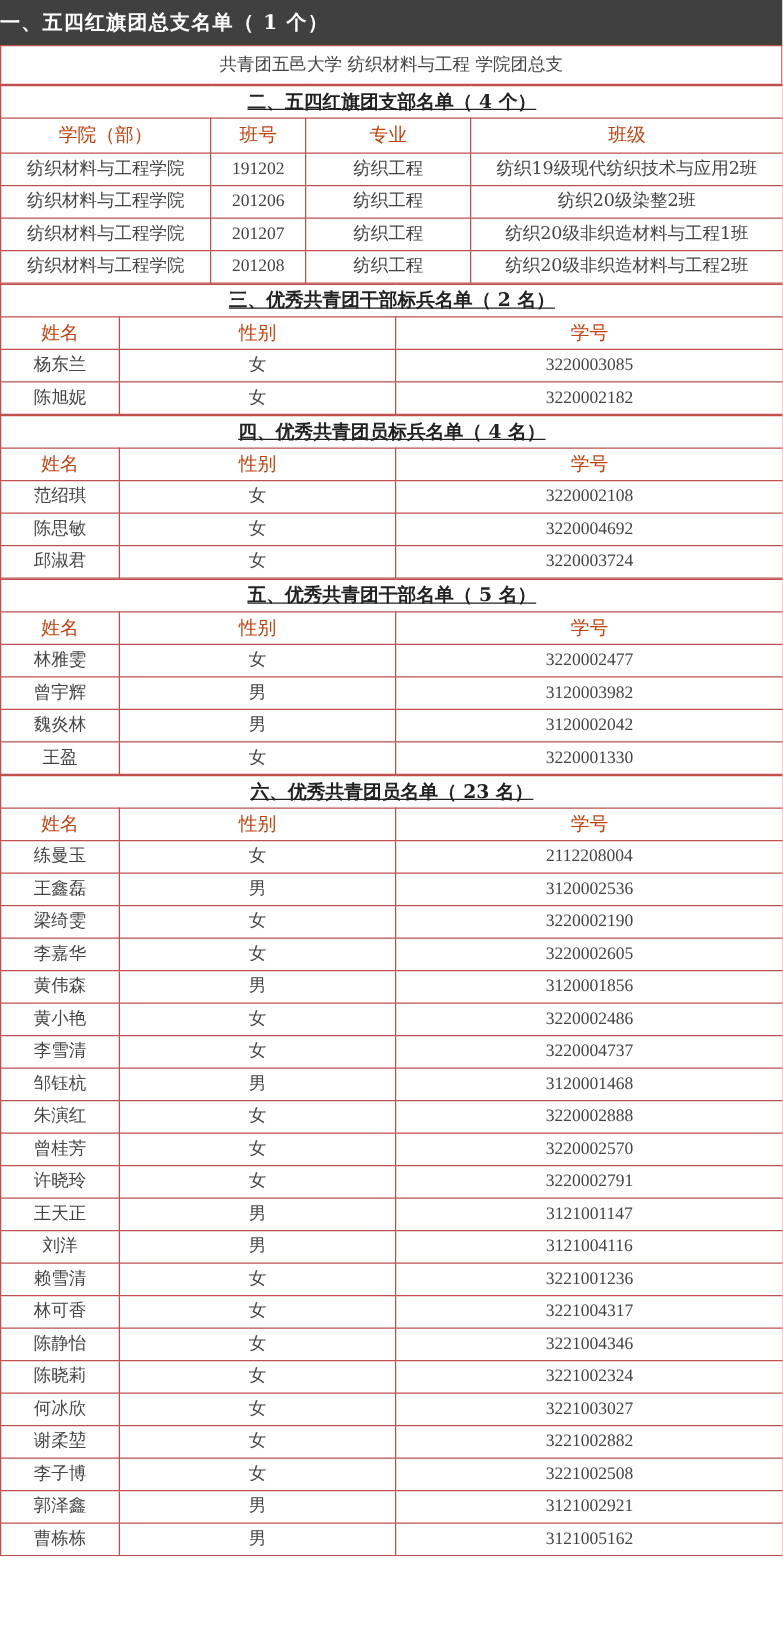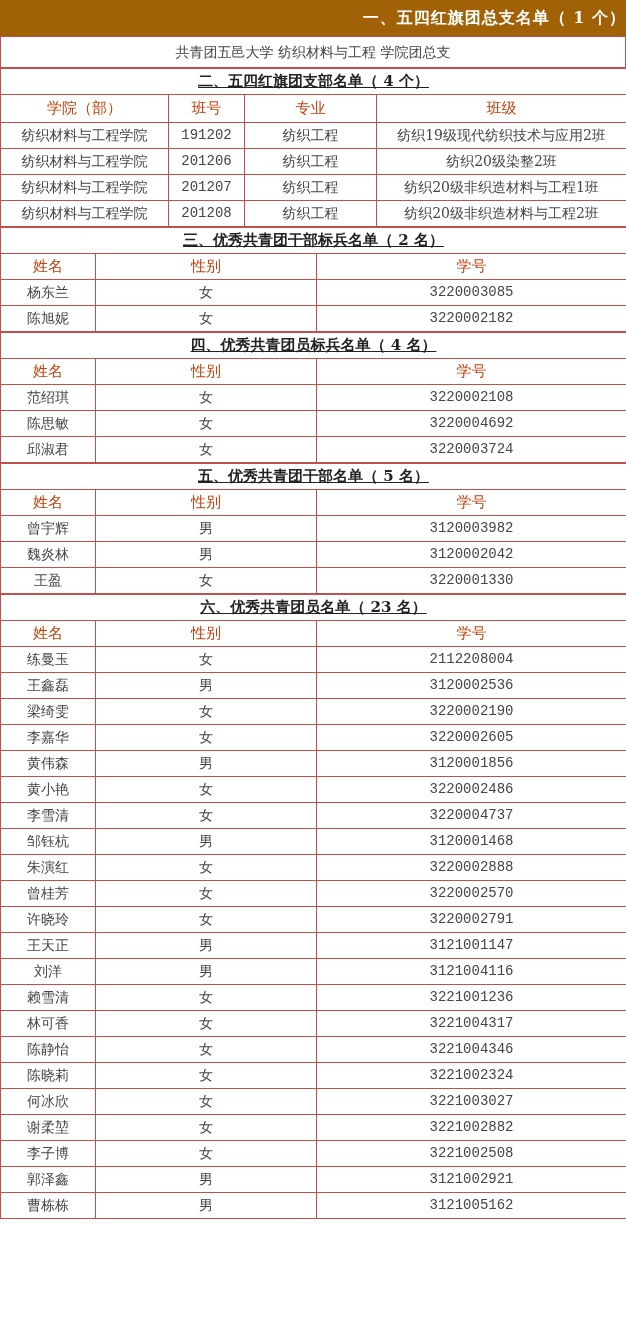--- a/index.html
+++ b/index.html
@@ -1,29 +1,29 @@
 <!DOCTYPE html>
 <html><head>
 <meta charset="utf-8">
 <style>
   html, body { margin: 0; padding: 0; background: #ffffff; }
   body { width: 626px; font-family: "DejaVu Serif", "Liberation Serif", serif; color: #333; }
   .doc { width: 626px; box-sizing: border-box; }
   .title-bar {
-    background: #a16207; color: #fff; height: 36px; line-height: 36px;
-    text-align: right; font-weight: bold; font-size: 16px; letter-spacing: 1px;
+    background: #404040; color: #fff; height: 36px; line-height: 36px;
+    text-align: left; font-weight: bold; font-size: 16px; letter-spacing: 1px;
   }
   table { border-collapse: collapse; width: 626px; table-layout: fixed; }
   td, th { border: 1px solid #c0504d; text-align: center; font-size: 14px; padding: 0; height: 25px; line-height: 25px; overflow: hidden; white-space: nowrap; font-weight: normal; color: #444; }
   th { color: #c2410c; font-family: "DejaVu Sans", "Liberation Sans", sans-serif; font-size: 15px; }
   .sec td { font-weight: bold; color: #222; font-size: 15px; height: 25px; text-decoration: underline; }
   .org td { height: 30px; line-height: 30px; }
   .hdr2 th { height: 27px; }
   .hdr2 th { height: 27px; }
-  .num { font-family: Liberation Mono, monospace; }
+  .num { font-family: Liberation Serif, serif; }
 </style>
 </head>
 <body>
 
 <div class="doc">
   <div class="title-bar">一、五四红旗团总支名单（ 1 个）</div>
 
   <table>
     <tbody>
         <tr class="org">
@@ -154,20 +154,25 @@
           <td colspan="3">五、优秀共青团干部名单（ 5 名）</td>
         </tr>
     <tr>
       <th>姓名</th>
       <th>性别</th>
       <th>学号</th>
     </tr>
     </tbody>
       <tbody id="s5-body">
         <tr>
+          <td>林雅雯</td>
+          <td>女</td>
+          <td class="num">3220002477</td>
+        </tr>
+        <tr>
           <td>曾宇辉</td>
           <td>男</td>
           <td class="num">3120003982</td>
         </tr>
         <tr>
           <td>魏炎林</td>
           <td>男</td>
           <td class="num">3120002042</td>
         </tr>
         <tr>

